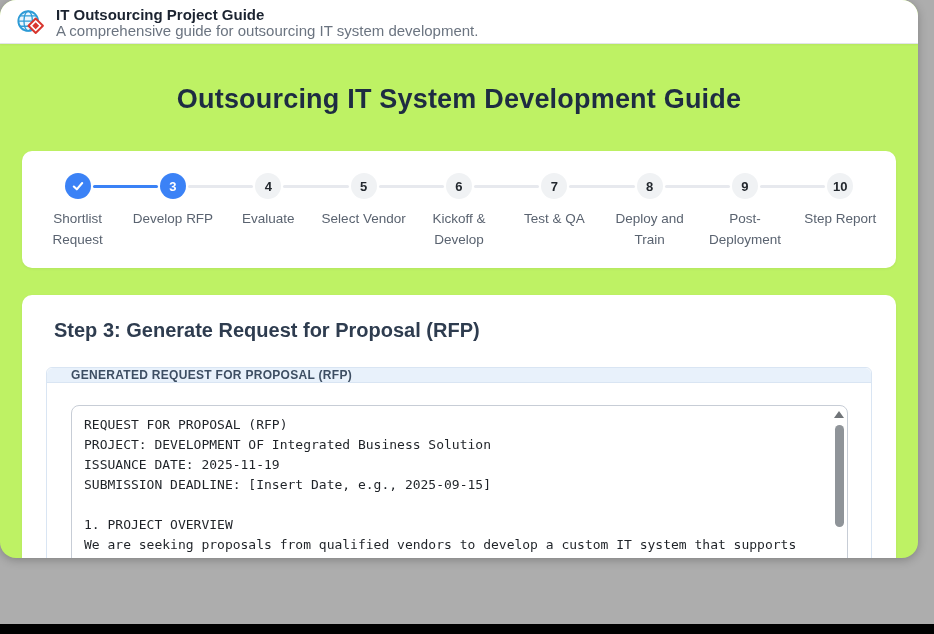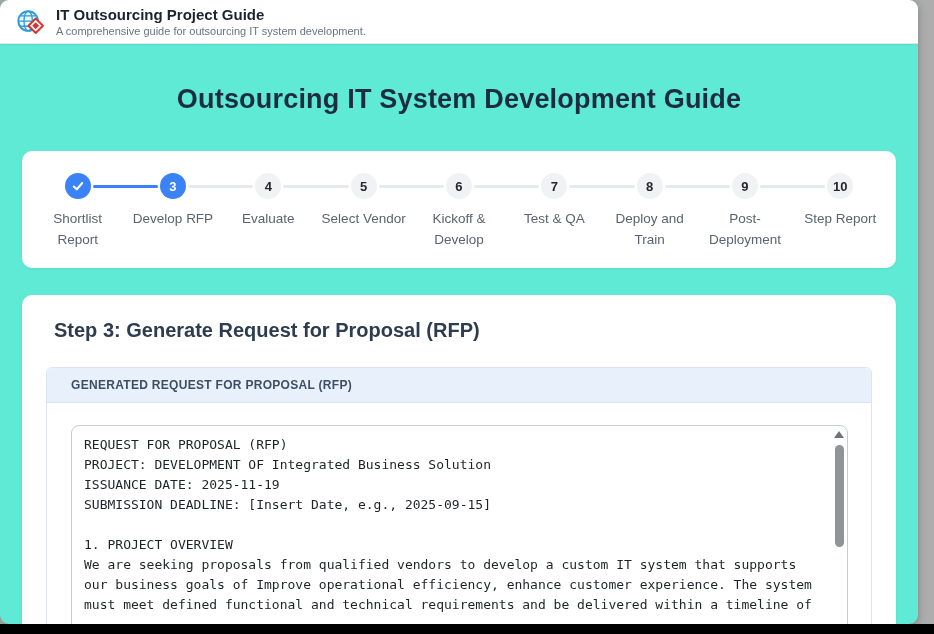--- a/index.html
+++ b/index.html
@@ -9,39 +9,39 @@
     background: #adadad;
     font-family: "Liberation Sans", sans-serif;
     overflow: hidden;
   }
   .black-strip {
     position: absolute; left: 0; bottom: 0;
     width: 100%; height: 10px; background: #000;
   }
   .window {
     position: absolute; top: 0; left: 0;
-    width: 918px; height: 624px;
-    background: #5eead4;
-    border-radius: 9px;
+    width: 918px; height: 558px;
+    background: #bef264;
+    border-radius: 16px;
     overflow: hidden;
     box-shadow: 0 2px 10px rgba(0,0,0,0.25);
   }
   
   .app-header {
     height: 44px;
     background: #ffffff;
     border-bottom: 1px solid #e2e4e8;
     box-shadow: 0 1px 2px rgba(0,0,0,0.05);
     display: flex; align-items: center;
     padding: 0 16px;
     gap: 10px;
   }
   .app-titles { display: flex; flex-direction: column; justify-content: center; }
   .app-title { font-size: 15px; font-weight: 700; color: #1b2330; line-height: 18px; }
-  .app-subtitle { font-size: 11px; color: #6b7480; line-height: 14px; }
+  .app-subtitle { font-size: 15px; color: #6b7480; line-height: 14px; }
   
   .page-title {
     margin: 40px 0 36px;
     text-align: center;
     font-size: 27px;
     font-weight: 700;
     color: #1e2c42;
     letter-spacing: 0.2px;
   }
   
@@ -109,21 +109,21 @@
   }
   .rfp-panel {
     border: 1px solid #d9e5f3;
     border-radius: 6px;
     overflow: visible;
   }
   .rfp-panel-header {
     background: #e8f1fb;
     border-bottom: 1px solid #d9e5f3;
     border-radius: 6px 6px 0 0;
-    padding: 10px 24px;
+    padding: 0 24px;
     font-size: 12px;
     font-weight: 700;
     letter-spacing: 0.3px;
     color: #3d4e63;
   }
   .rfp-panel-body {
     background: #fff;
     padding: 22px 24px;
   }
   .rfp-wrap { position: relative; width: 777px; }
@@ -197,21 +197,21 @@
     <div class="steps">
         <div class="step complete">
     <div class="circle">
 
       <span class="check">
         <svg width="14" height="14" viewBox="0 0 16 16">
           <path d="M3.2 8.6 L6.6 11.8 L12.8 4.6" stroke="#ffffff" stroke-width="2.4" fill="none" stroke-linecap="round" stroke-linejoin="round"></path>
         </svg>
       </span>
     </div>
-    <div class="step-label">Shortlist Report</div>
+    <div class="step-label">Shortlist Request</div>
   </div>
         <div class="step active">
     <div class="circle">
       <span class="num">3</span>
 
     </div>
     <div class="step-label">Develop RFP</div>
   </div>
         <div class="step upcoming">
     <div class="circle">

